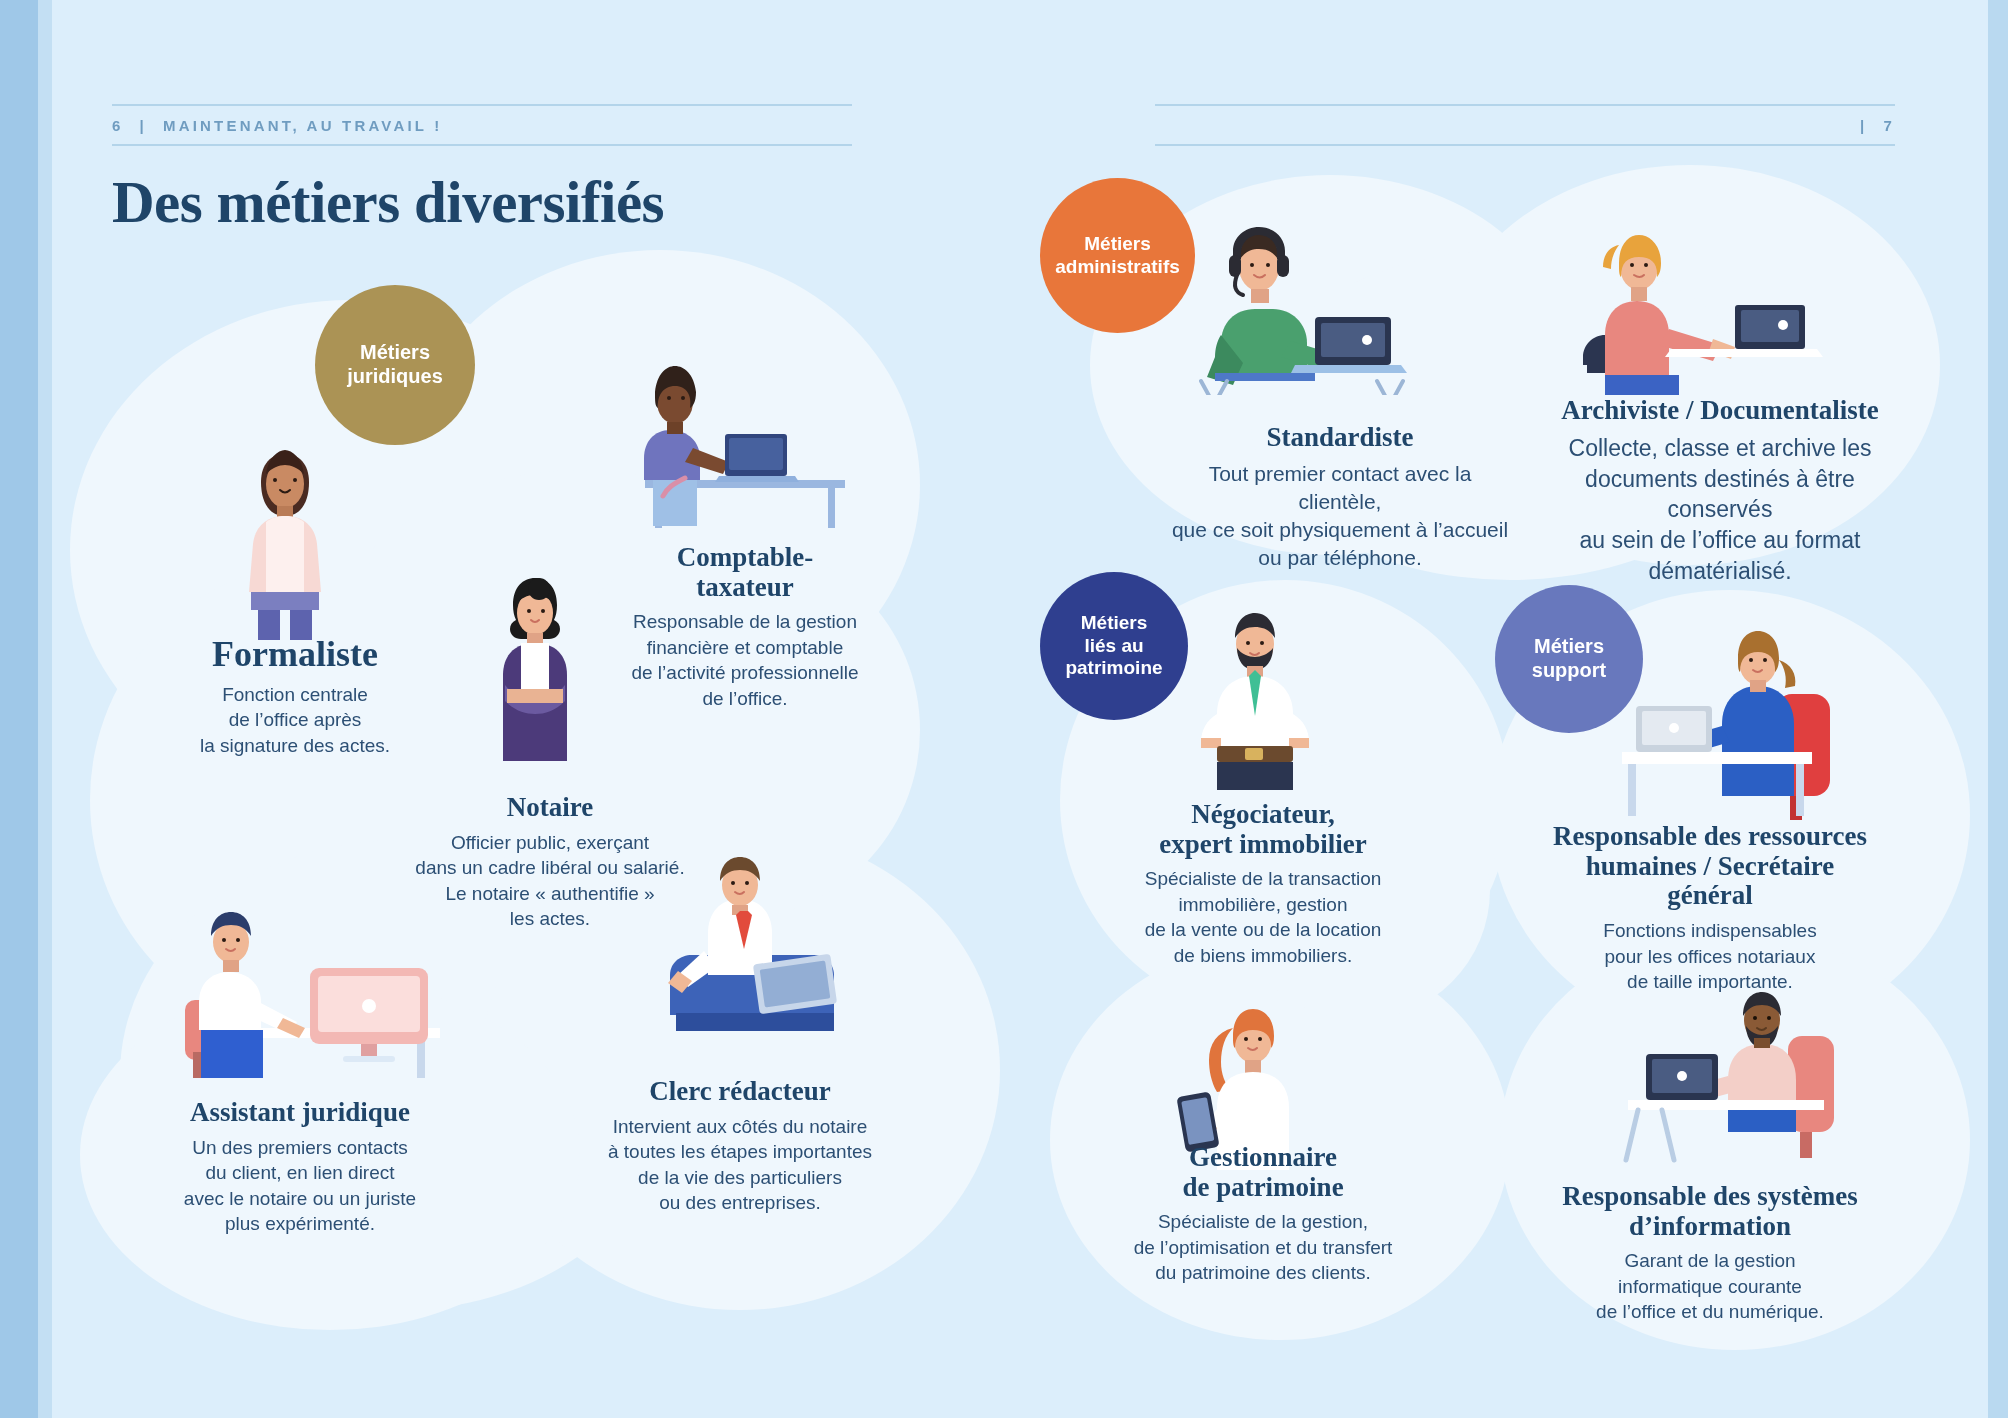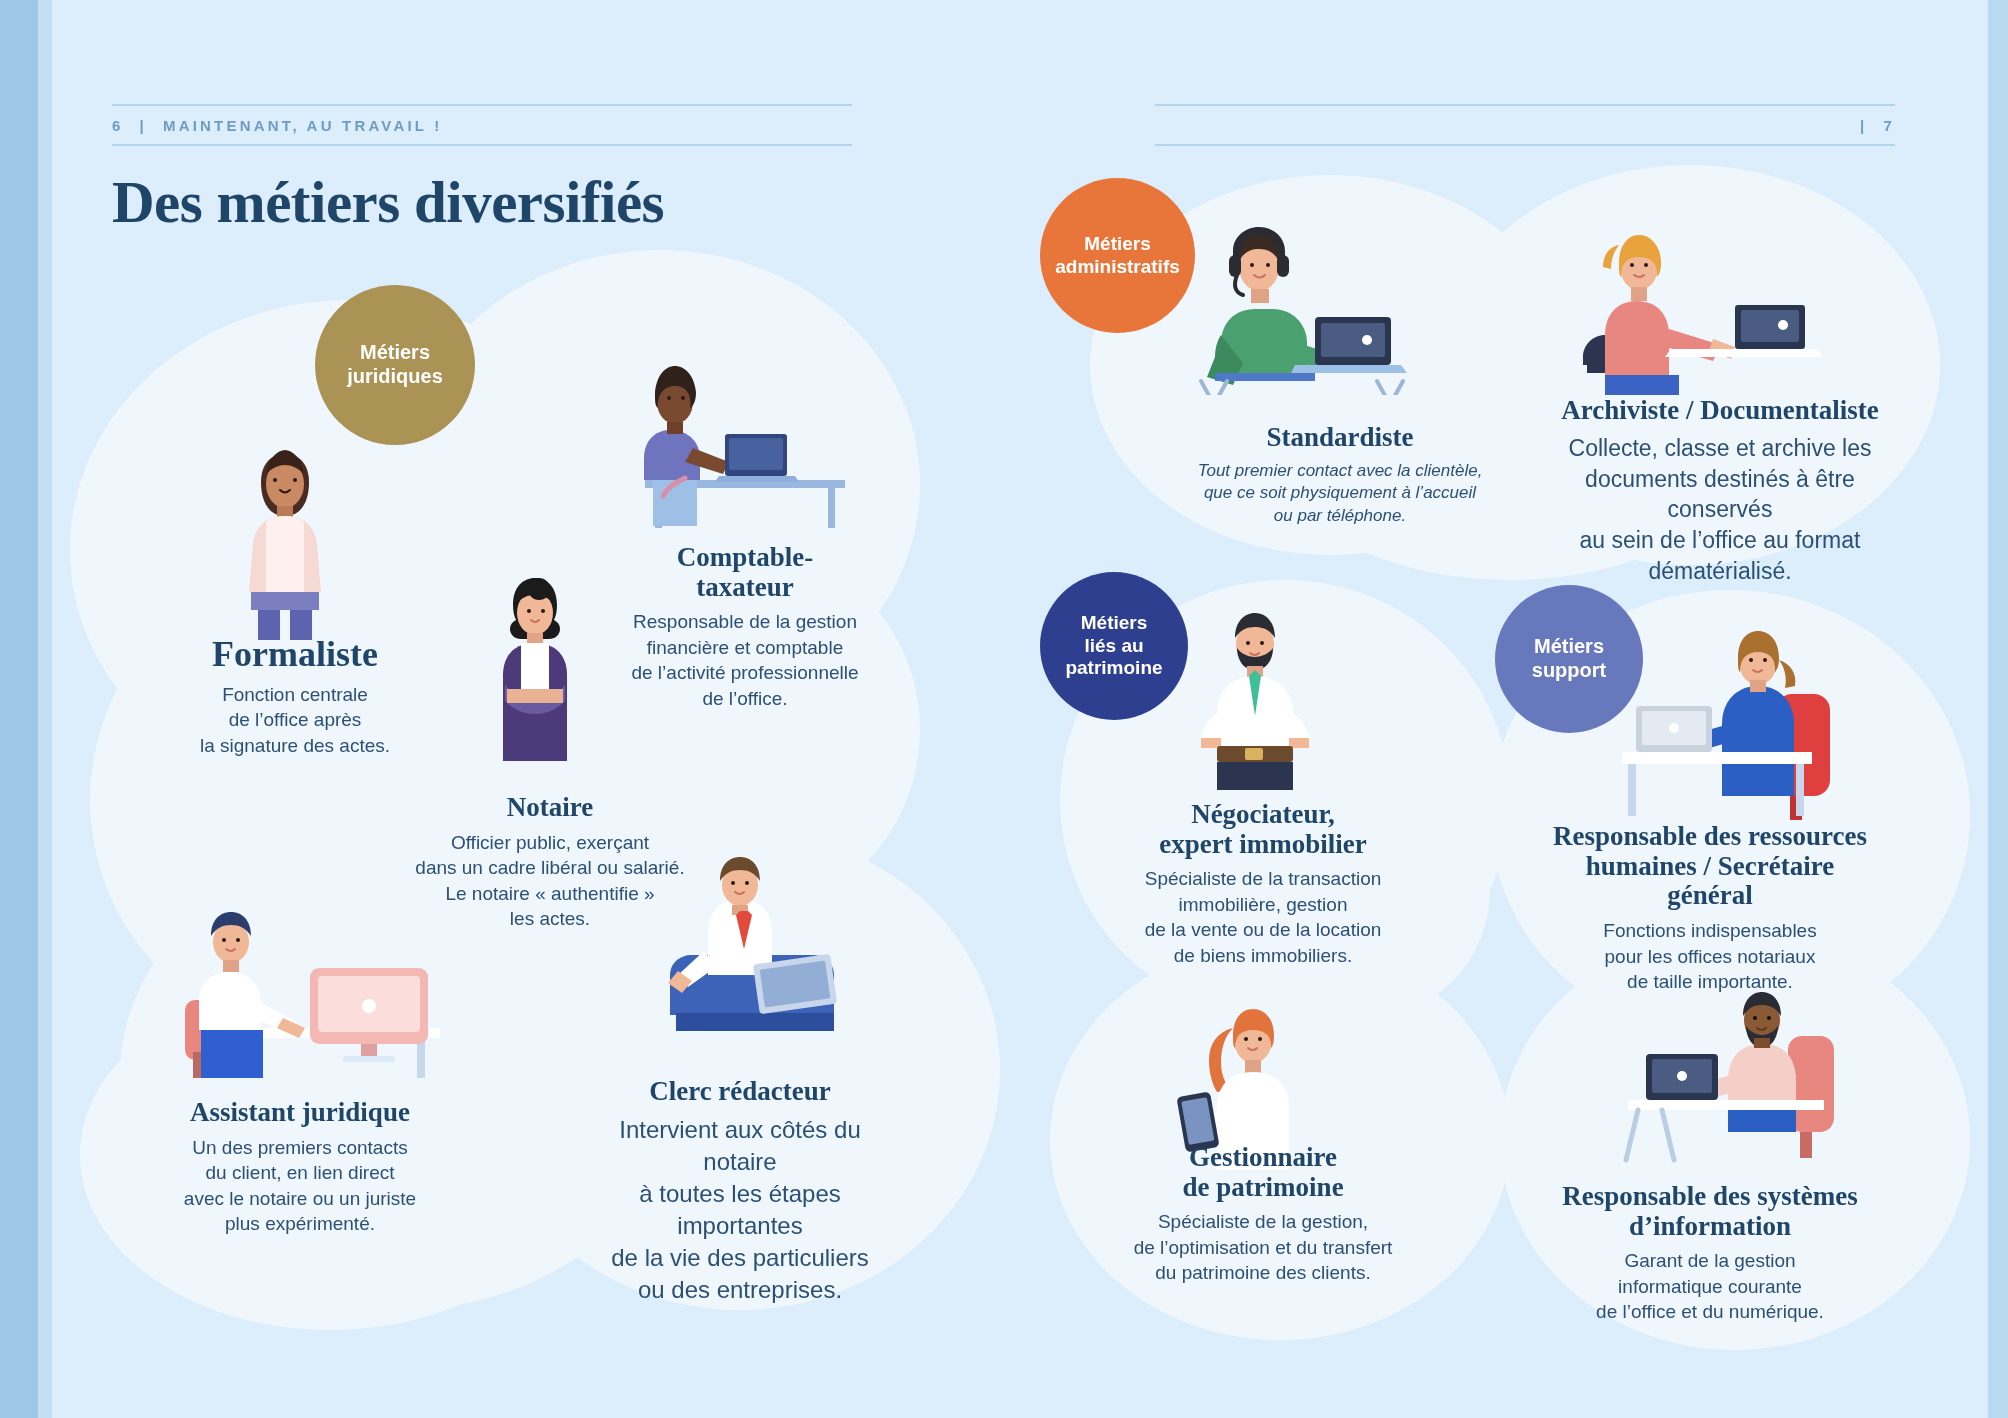--- a/index.html
+++ b/index.html
@@ -362,26 +362,26 @@
     <p style="font-size:19px;">Officier public, exerçant<br>dans un cadre libéral ou salarié.<br>Le notaire « authentifie »<br>les actes.</p>
   </div>
 
   <div class="job" style="left:150px; top:1098px; width:300px;">
     <h3 style="font-size:27px;">Assistant juridique</h3>
     <p style="font-size:19px;">Un des premiers contacts<br>du client, en lien direct<br>avec le notaire ou un juriste<br>plus expérimenté.</p>
   </div>
 
   <div class="job" style="left:580px; top:1077px; width:320px;">
     <h3 style="font-size:27px;">Clerc rédacteur</h3>
-    <p style="font-size:24px;">Intervient aux côtés du notaire<br>à toutes les étapes importantes<br>de la vie des particuliers<br>ou des entreprises.</p>
+    <p style="font-size:19px;">Intervient aux côtés du notaire<br>à toutes les étapes importantes<br>de la vie des particuliers<br>ou des entreprises.</p>
   </div>
 
   <div class="job" style="left:1165px; top:396px; width:350px;">
     <h3 style="font-size:27px;margin-top:27px;">Standardiste</h3>
-    <p style="font-size:17px;font-style:italic;">Tout premier contact avec la clientèle,<br>que ce soit physiquement à l’accueil<br>ou par téléphone.</p>
+    <p style="font-size:21px;">Tout premier contact avec la clientèle,<br>que ce soit physiquement à l’accueil<br>ou par téléphone.</p>
   </div>
 
   <div class="job" style="left:1545px; top:396px; width:350px;">
     <h3 style="font-size:27px;">Archiviste / Documentaliste</h3>
     <p style="font-size:23px;">Collecte, classe et archive les<br>documents destinés à être conservés<br>au sein de l’office au format<br>dématérialisé.</p>
   </div>
 
   <div class="job" style="left:1098px; top:800px; width:330px;">
     <h3 style="font-size:27px;">Négociateur,<br>expert immobilier</h3>
     <p style="font-size:19px;">Spécialiste de la transaction<br>immobilière, gestion<br>de la vente ou de la location<br>de biens immobiliers.</p>

